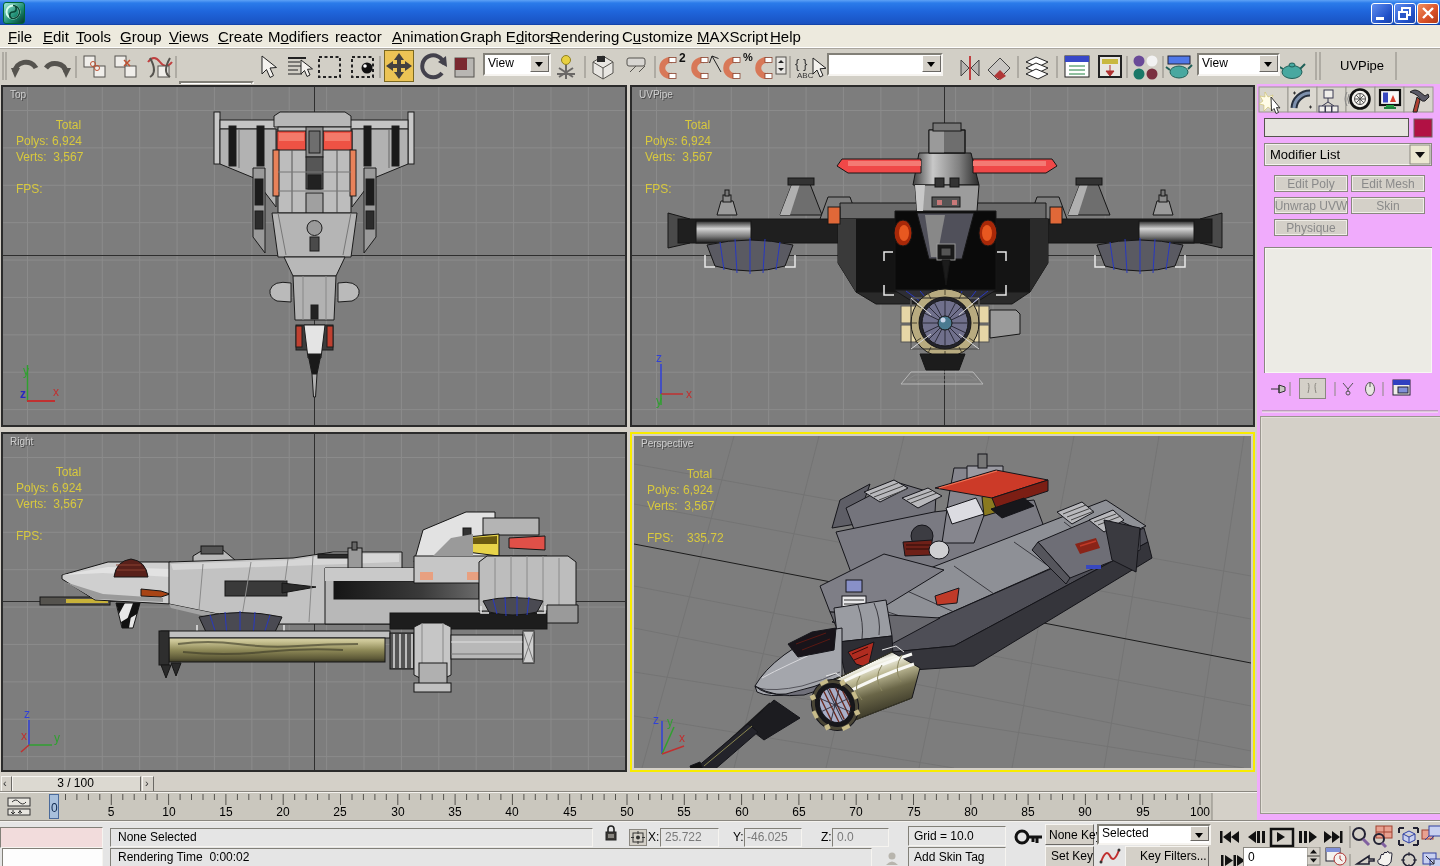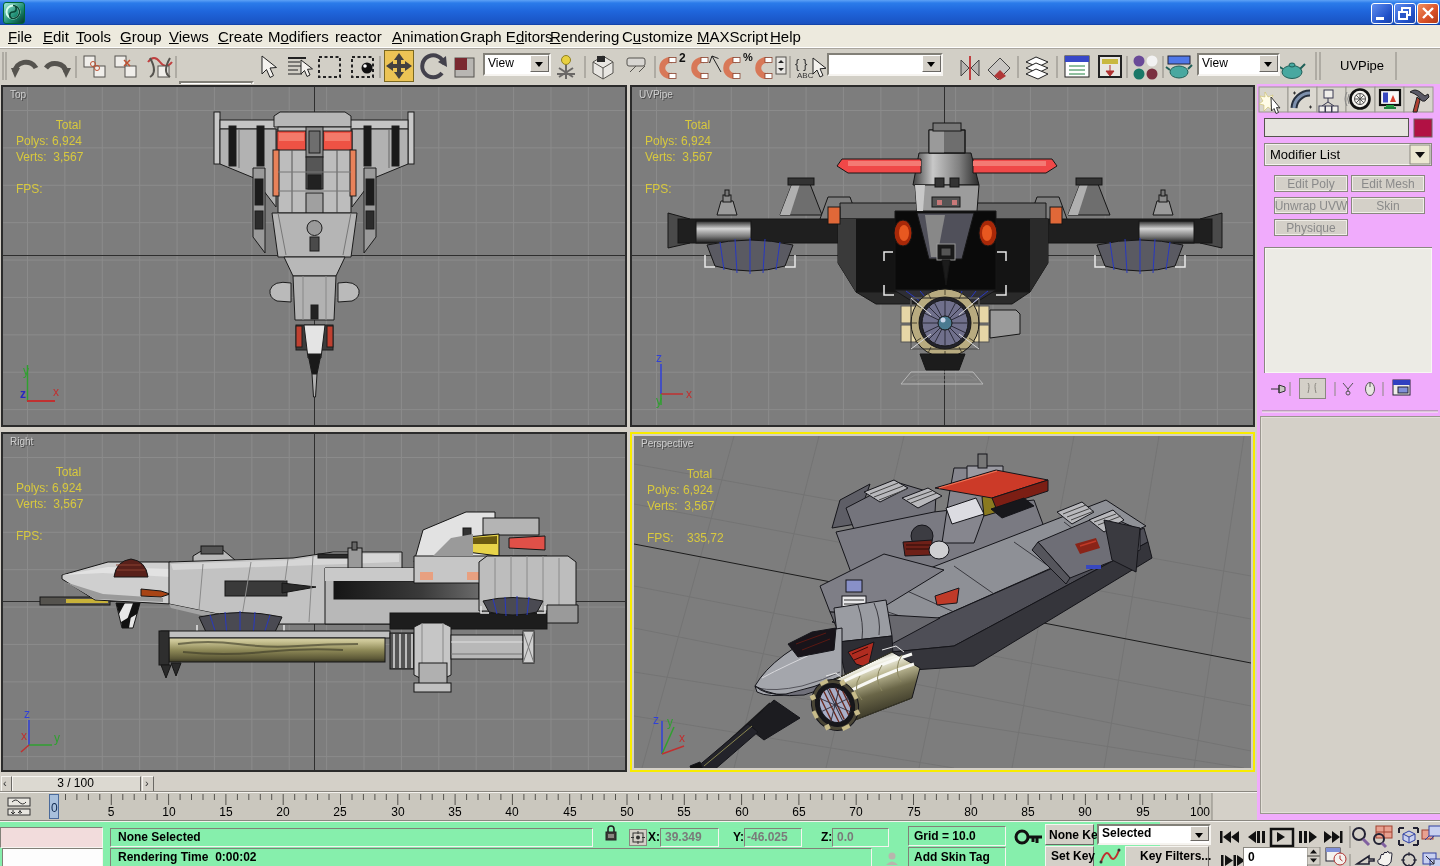--- a/index.html
+++ b/index.html
@@ -42,21 +42,21 @@
 .vpb{position:absolute;border:2px solid #2b2b2b;}
 #vpb1{left:1px;top:1px;width:622px;height:338px;}
 #vpb2{left:630px;top:1px;width:621px;height:338px;}
 #vpb3{left:1px;top:348px;width:622px;height:336px;}
 #vpb4{left:630px;top:348px;width:621px;height:336px;border-color:#f8ec00;}
 
 #rpanel{left:1257px;top:84px;width:183px;height:736px;background:#f0abfc;}
 
 #tslider{left:0;top:775px;width:1257px;height:18px;background:#D4D0C8;}
 #ruler{left:0;top:793px;width:1257px;height:27px;background:#C9C6BD;}
-#statusbar{left:0;top:820px;width:1160px;height:46px;background:#86efac;font-weight:bold;}
+#statusbar{left:0;top:820px;width:1160px;height:46px;background:#e5e5e5;}
 .sunk{position:absolute;border-top:1px solid #828078;border-left:1px solid #828078;border-bottom:1px solid #f6f4f0;border-right:1px solid #f6f4f0;}
 .raised{position:absolute;border-top:1px solid #f6f4f0;border-left:1px solid #f6f4f0;border-bottom:1px solid #6a6864;border-right:1px solid #6a6864;background:#D4D0C8;}
 .sbtxt{position:absolute;font-size:12px;color:#000;white-space:nowrap;}
 .graytxt{color:#7a7a7a;}
 </style>
 </head>
 <body>
 <div id="app">
 
   <div id="titlebar" class="abs"></div>
@@ -1045,21 +1045,21 @@
       <path d="M10 12 v-3 a3 3 0 0 1 6 0 v3" fill="none" stroke="#222" stroke-width="1.6"></path>
       <line x1="10" y1="15" x2="16" y2="15" stroke="#d4d0c8"></line>
         <line x1="10" y1="17" x2="16" y2="17" stroke="#d4d0c8"></line>
       <rect x="31.5" y="9.5" width="17" height="16" fill="#d4d0c8" stroke="#8a8780"></rect>
       <rect x="35" y="13" width="10" height="9" fill="none" stroke="#333"></rect>
       <circle cx="40" cy="17.5" r="2" fill="#333"></circle>
       <path d="M40 11 v3 m0 7 v3 m-7 -6.5 h3 m8 0 h3" stroke="#333"></path>
     </svg>
     <div class="sbtxt" style="left:648px;top:10px;">X:</div>
     <div class="sunk" style="left:660px;top:8px;width:57px;height:17px;"></div>
-    <div class="sbtxt graytxt" style="left:665px;top:10px;">39.349</div>
+    <div class="sbtxt graytxt" style="left:665px;top:10px;">25.722</div>
     <div class="sbtxt" style="left:733px;top:10px;">Y:</div>
     <div class="sunk" style="left:744px;top:8px;width:56px;height:17px;"></div>
     <div class="sbtxt graytxt" style="left:747px;top:10px;">-46.025</div>
     <div class="sbtxt" style="left:821px;top:10px;">Z:</div>
     <div class="sunk" style="left:832px;top:8px;width:55px;height:17px;"></div>
     <div class="sbtxt graytxt" style="left:837px;top:10px;">0.0</div>
     <div class="sunk" style="left:908px;top:6px;width:96px;height:18px;"></div>
     <div class="sbtxt" style="left:914px;top:9px;">Grid = 10.0</div>
     <div class="sunk" style="left:908px;top:27px;width:96px;height:18px;"></div>
     <div class="sbtxt" style="left:914px;top:30px;">Add Skin Tag</div>

